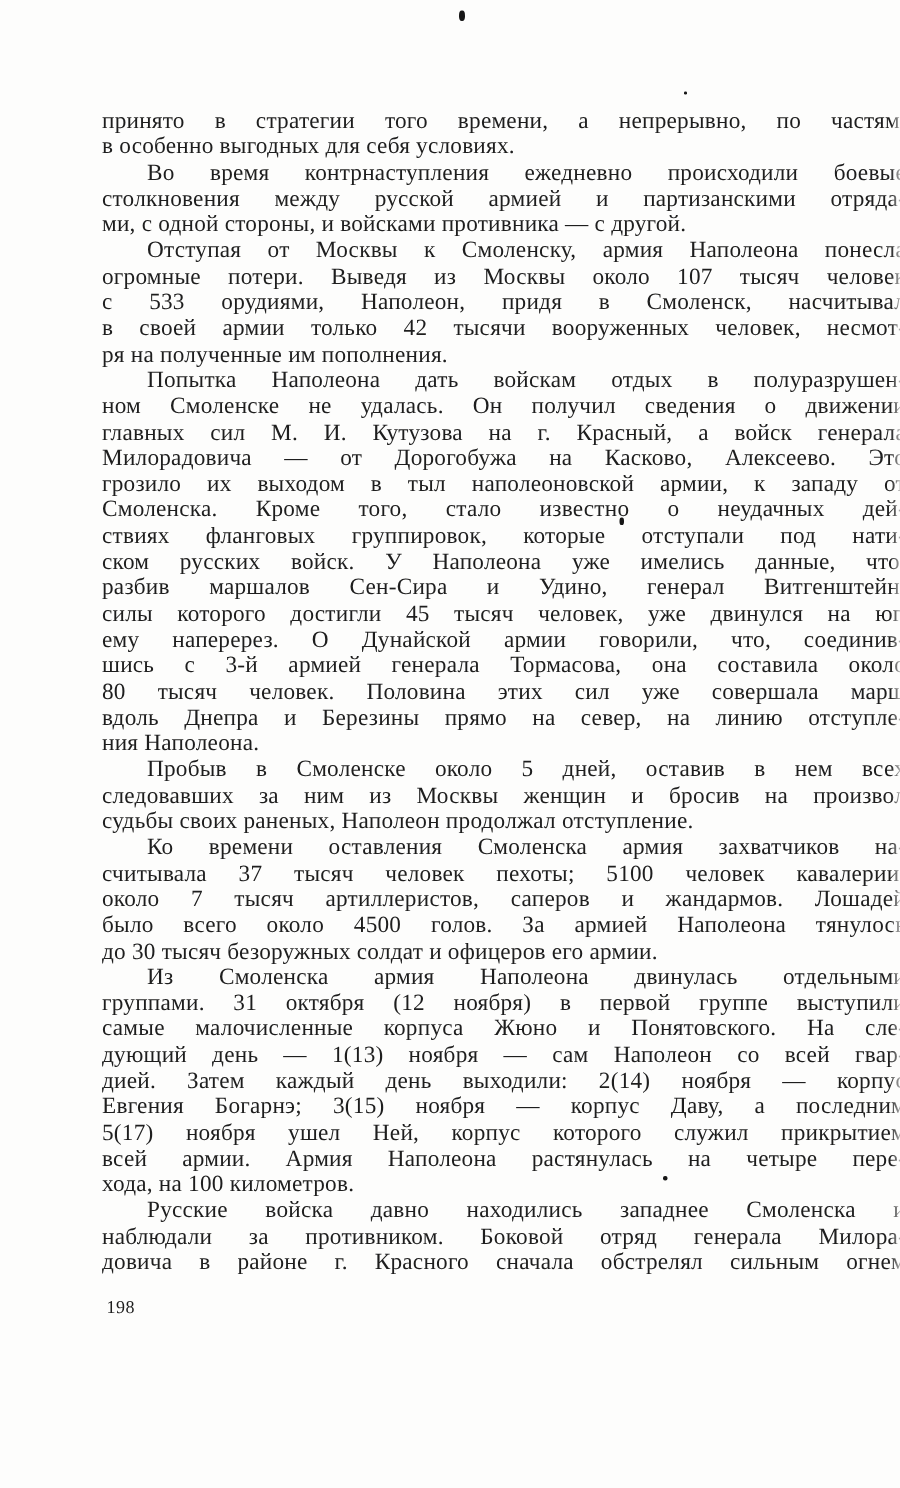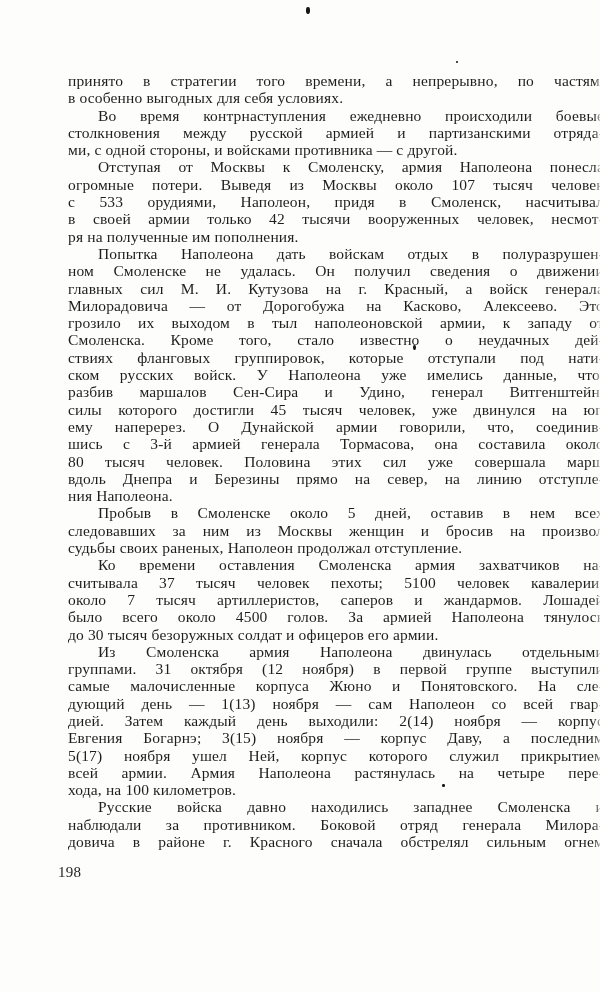--- a/index.html
+++ b/index.html
@@ -26,23 +26,23 @@
     white-space: nowrap;
   }
   .line.just {
     white-space: normal;
     text-align: justify;
     text-align-last: justify;
   }
   .line.indent { text-indent: 30px; }
   .page-number {
     position: absolute;
-    left: 58px;
+    left: 71px;
     top: 864px;
-    font-size: 15px;
+    font-size: 12px;
     letter-spacing: 0.3px;
   }
   .speck { position: absolute; background: #161616; border-radius: 45%; }
   .speck.s1 { left: 306px; top: 7px;  width: 4px; height: 7px; }
   .speck.s2 { left: 456px; top: 61px; width: 2px; height: 2px; }
   .speck.s3 { left: 413px; top: 345px; width: 3px; height: 5px; }
   .speck.s4 { left: 442px; top: 784px; width: 3px; height: 3px; }
   .edge-fade {
     position: absolute;
     top: 0; right: 0;

